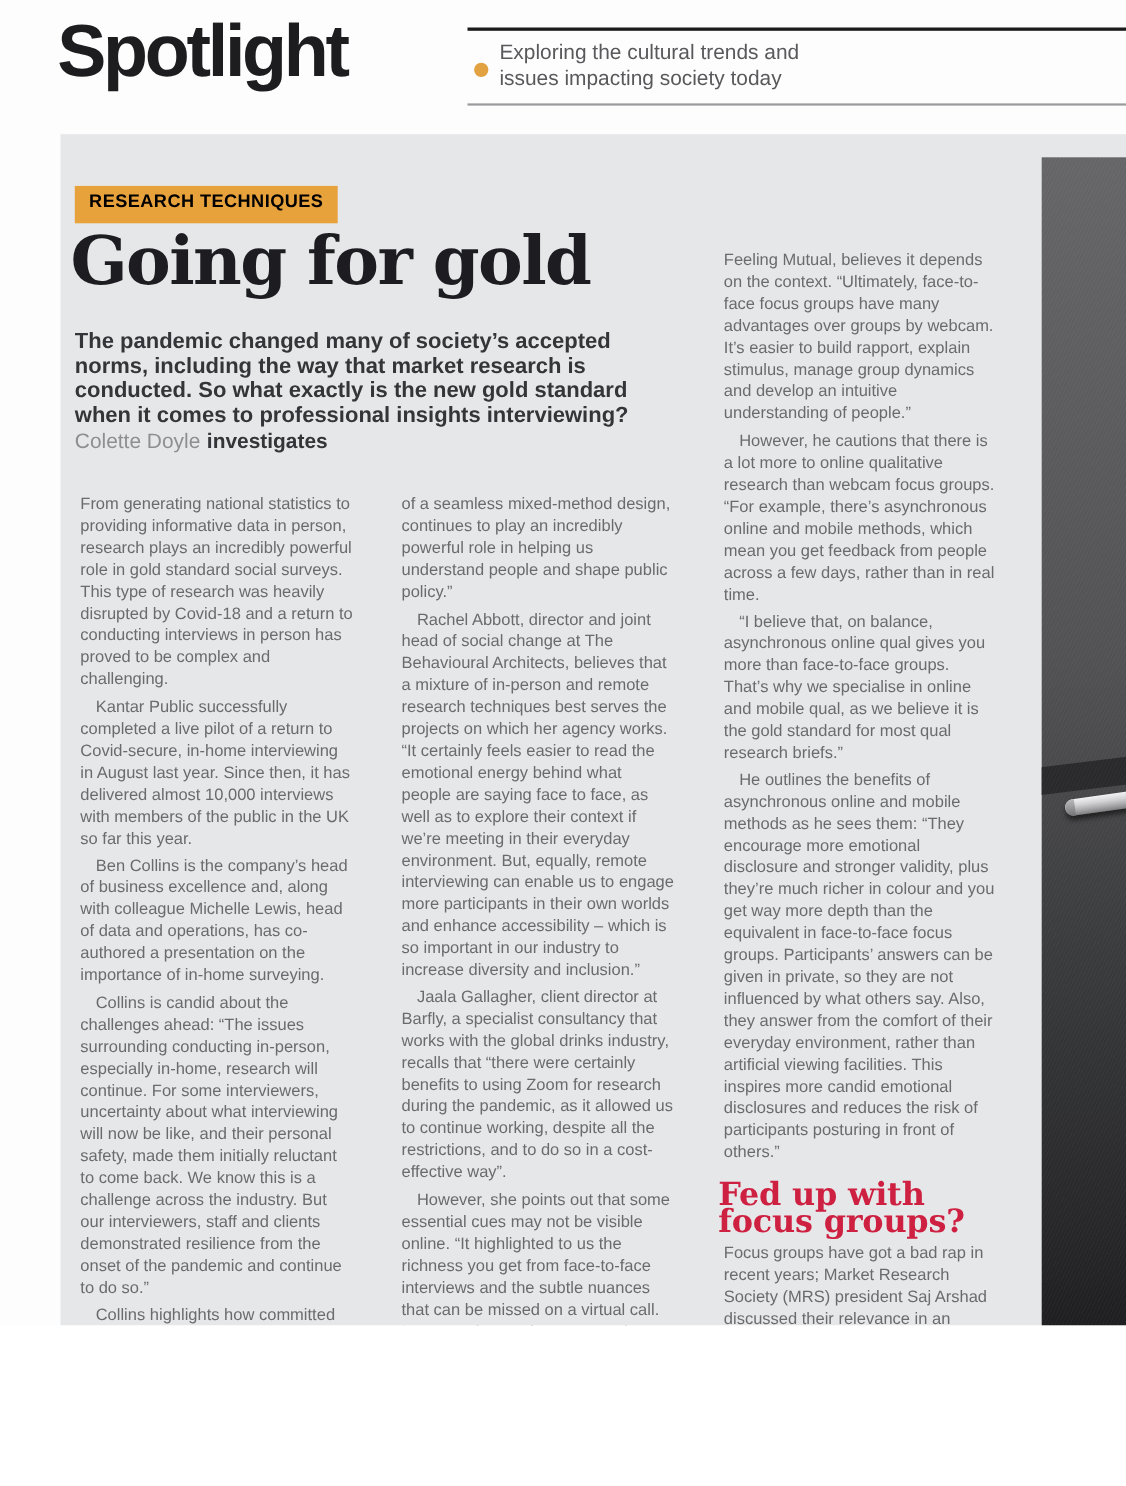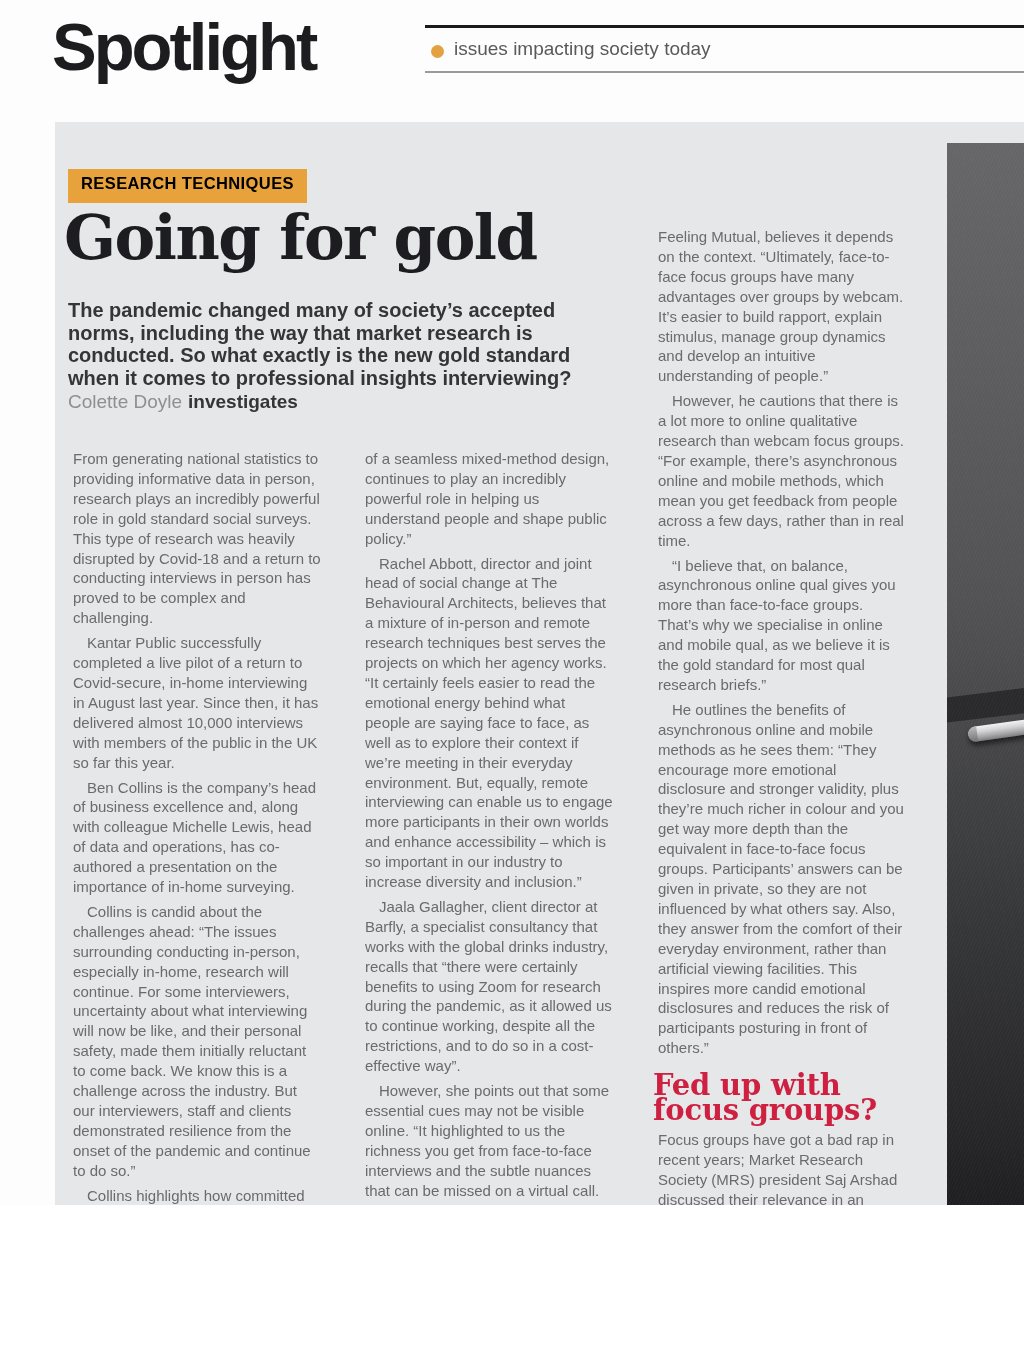--- a/index.html
+++ b/index.html
@@ -60,20 +60,21 @@
 </head>
 <body>
 
 <div class="page">
 
   <header>
     <div class="mast-title">Spotlight</div>
     <div class="mast-tag">
       <span class="dot"></span>
       <div class="tag-text">
+        <div>Exploring the cultural trends and</div>
         <div>issues impacting society today</div>
       </div>
     </div>
   </header>
 
   <main class="panel">
 
     <div class="kicker">RESEARCH TECHNIQUES</div>
 
     <h1 class="title">Going for gold</h1>

